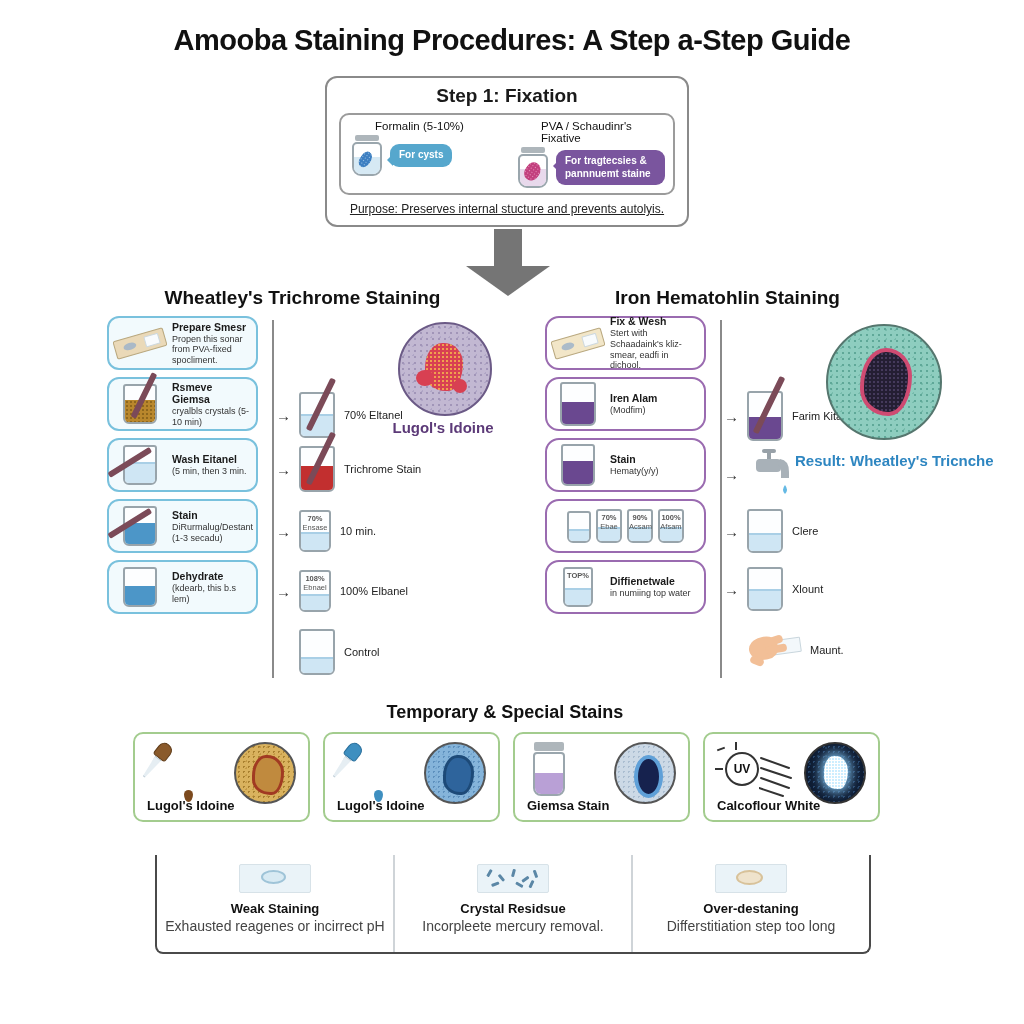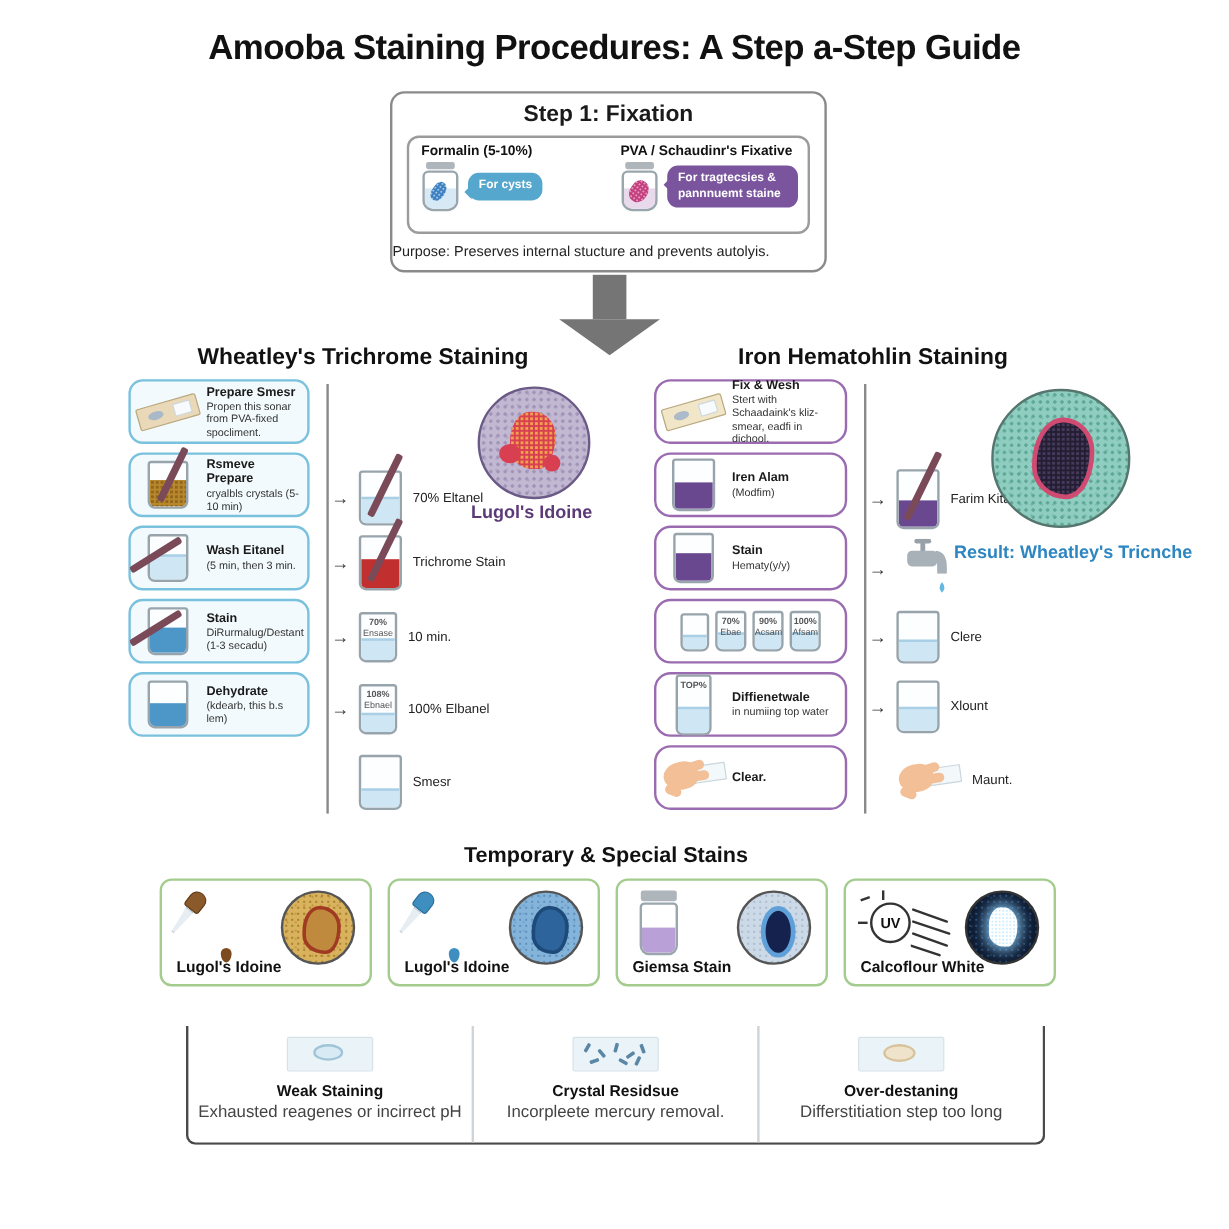--- a/index.html
+++ b/index.html
@@ -7,23 +7,23 @@
   .canvas{position:relative;width:1024px;height:1024px;background:#fff;}
 
   
   .title{position:absolute;top:24px;left:0;right:0;text-align:center;font-size:29px;font-weight:bold;letter-spacing:-0.5px;color:#111;}
 
   
   .fix{position:absolute;left:325px;top:76px;width:364px;height:151px;border:2px solid #8a8a8a;border-radius:12px;background:#fff;box-sizing:border-box;}
   .fix-title{text-align:center;font-size:19px;font-weight:bold;margin-top:7px;}
   .fix-inner{position:absolute;left:12px;right:12px;top:35px;height:82px;border:2px solid #9b9b9b;border-radius:10px;display:flex;box-sizing:border-box;background:#fff;}
   .fix-col{flex:1;position:relative;padding:5px 8px 0 10px;}
-  .fix-label{font-size:11.5px;font-weight:bold;color:#111;}
+  .fix-label{font-size:11.5px;font-weight:normal;color:#111;margin-left:24px;}
   .fix-row{display:flex;align-items:center;gap:7px;margin-top:3px;}
-  .purpose{position:absolute;bottom:9px;left:0;right:0;font-size:12px;color:#222;}
+  .purpose{position:absolute;bottom:9px;left:0;right:0;text-align:center;font-size:12px;color:#222;text-decoration:underline;}
 
   
   .vial{width:32px;flex:none;}
   .vial .cap{width:24px;height:6px;background:#aeb6bb;border-radius:2px;margin:0 auto;}
   .vial .vbody{width:30px;height:34px;margin:1px auto 0;border:2px solid #9aa6ad;border-radius:5px 5px 9px 9px;position:relative;overflow:hidden;background:#fff;box-sizing:border-box;}
   .vial .vfill{position:absolute;bottom:0;left:0;right:0;height:58%;background:#d6e9f4;}
   .vial .vblob{position:absolute;left:6px;top:7px;width:11px;height:17px;background:#3d7fc1;border-radius:45% 55% 50% 50%;transform:rotate(35deg);background-image:radial-gradient(#9cc4e6 1px,transparent 1px);background-size:3px 3px;}
   .vial .vblob.pink{background-color:#c2407e;width:15px;height:19px;left:5px;top:6px;background-image:radial-gradient(#e894bd 1px,transparent 1px);}
 
   
@@ -64,21 +64,21 @@
   .lq.lblue{background:#cfe6f4;height:52%;border-top:2px solid #a9cfe6;}
   .lq.blue{background:#4c96c8;height:58%;}
   .lq.red{background:#c22f2f;height:56%;}
   .lq.purple{background:#6a4890;height:55%;}
   .bk .stk{position:absolute;width:6px;height:135%;background:#7b4a58;border-radius:2px;left:52%;top:-42%;transform:rotate(26deg);}
   .bk .stk.flat{transform:rotate(58deg);top:-26%;left:6%;}
   .bk .t{position:absolute;top:3px;left:0;right:0;text-align:center;font-size:7.5px;line-height:1.15;color:#555;font-weight:bold;}
   .bk .t span{display:block;font-weight:normal;}
   .bk .t .pct{font-weight:bold;}
   .w24{width:24px}.w26{width:26px}.w30{width:30px}.w32{width:32px}.w34{width:34px}.w36{width:36px}
-  .h32{height:32px}.h34{height:34px}.h38{height:51px}.h40{height:40px}.h42{height:42px}.h44{height:44px}.h46{height:46px}.h50{height:50px}
+  .h32{height:32px}.h34{height:34px}.h38{height:40px}.h40{height:40px}.h42{height:42px}.h44{height:44px}.h46{height:46px}.h50{height:50px}
   .bkrow{display:flex;align-items:flex-end;gap:5px;margin:0 auto;}
 
   
   .slideicon{width:50px;height:17px;background:#ead9b8;border:1px solid #b9a87f;border-radius:2px;transform:rotate(-16deg);position:relative;flex:none;}
   .slideicon::before{content:"";position:absolute;right:5px;top:3px;width:13px;height:9px;background:#f8fbfd;border:1px solid #cdd8de;border-radius:1px;}
   .slideicon::after{content:"";position:absolute;left:8px;top:5px;width:13px;height:7px;background:#9fb3c9;border-radius:50%;opacity:.85;}
   .slideicon.cream{background:#f2e6c8;}
 
   
   .hand{position:relative;width:54px;height:36px;flex:none;}
@@ -223,21 +223,21 @@
     <div class="step wl">
       <div class="sicon">
           <div class="bk w34 h40">
             <div class="in">
               <div class="lq amber"></div>
             </div>
             <div class="stk"></div>
           </div>
         </div>
       <div class="stxt">
-          <div class="st">Rsmeve Prepare</div>
+          <div class="st">Rsmeve Giemsa</div>
           <div class="sd">cryalbls crystals (5-10 min)</div>
         </div>
     </div>
     <div class="step wl">
       <div class="sicon">
           <div class="bk w34 h40">
             <div class="in">
               <div class="lq lblue"></div>
             </div>
             <div class="stk flat"></div>
@@ -325,21 +325,21 @@
       </div>
     <span class="rlabel">100% Elbanel</span>
   </div>
   <div class="midrow" style="left:276px;top:626px;height:52px;">
     <span class="sarr hide">→</span>
     <div class="bk w36 h46">
         <div class="in">
           <div class="lq lblue" style="height:34%"></div>
         </div>
       </div>
-    <span class="rlabel">Smesr</span>
+    <span class="rlabel">Control</span>
   </div>
 
   <div class="micro lugolc" style="left:398px;top:322px;width:90px;height:90px;">
     <div class="amoeba1"></div>
   </div>
   <div class="lugol-label">Lugol's Idoine</div>
 
   <div class="steps right">
     <div class="step ih">
       <div class="sicon">
@@ -419,34 +419,20 @@
               <div class="lq lblue" style="height:42%"></div>
             </div>
             <div class="t">
               <span class="pct">TOP%</span>
             </div>
           </div>
         </div>
       <div class="stxt">
           <div class="st">Diffienetwale</div>
           <div class="sd">in numiing top water</div>
-        </div>
-    </div>
-    <div class="step ih">
-      <div class="sicon">
-          <div class="hand">
-            <span class="slide2"></span>
-            <span class="palm"></span>
-            <span class="fing f1"></span>
-            <span class="fing f2"></span>
-            <span class="fing f3"></span>
-          </div>
-        </div>
-      <div class="stxt">
-          <div class="st">Clear.</div>
         </div>
     </div>
   </div>
 
   <div class="vline" style="left:720px;top:320px;height:358px;"></div>
 
   <div class="midrow" style="left:724px;top:388px;height:56px;">
     <span class="sarr">→</span>
     <div class="bk w36 h50">
         <div class="in">

